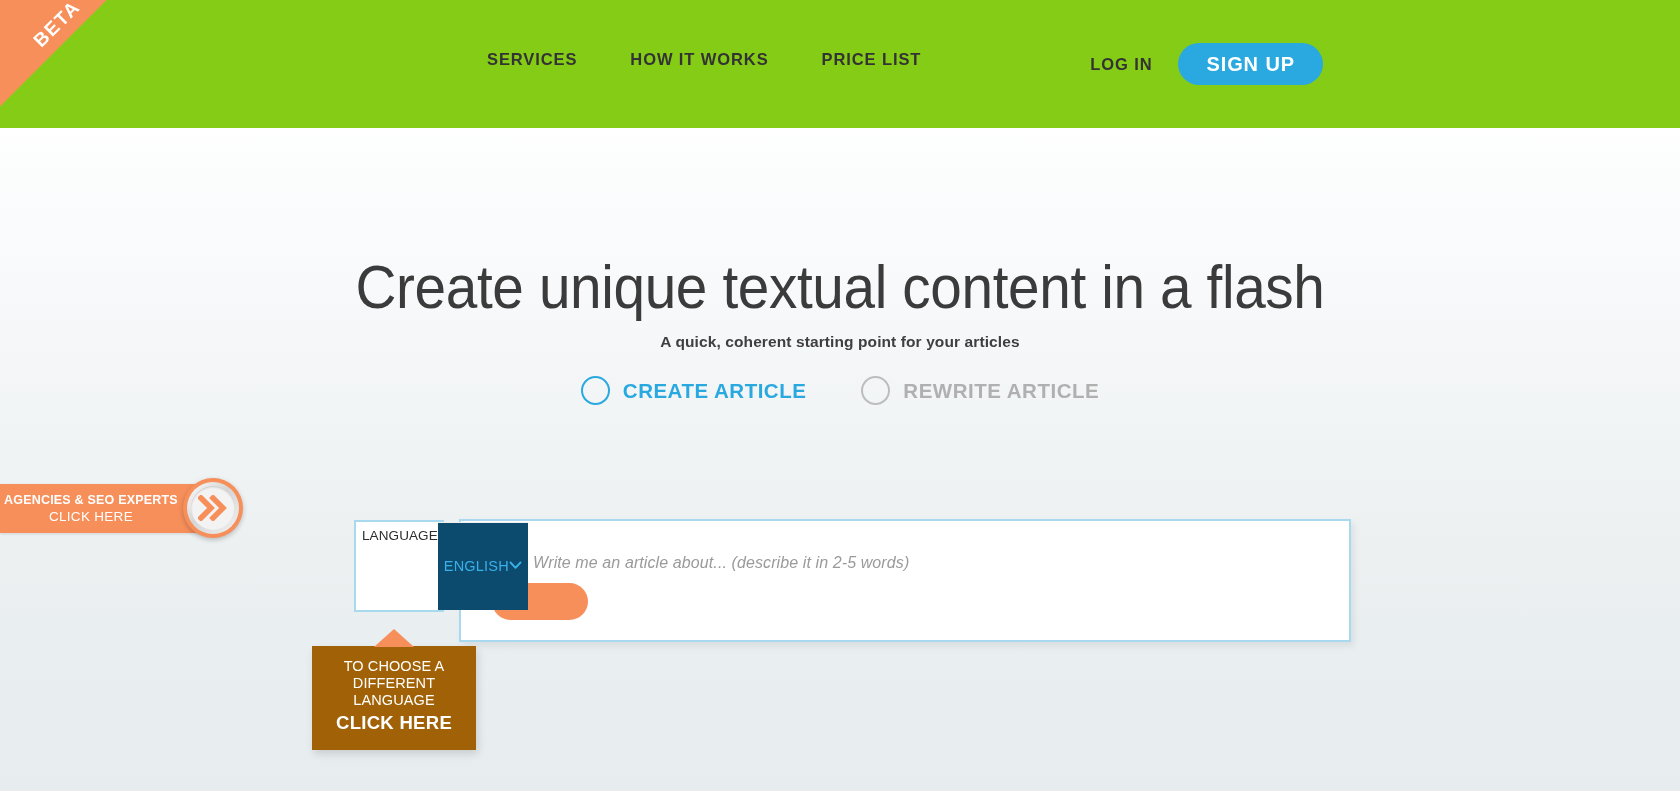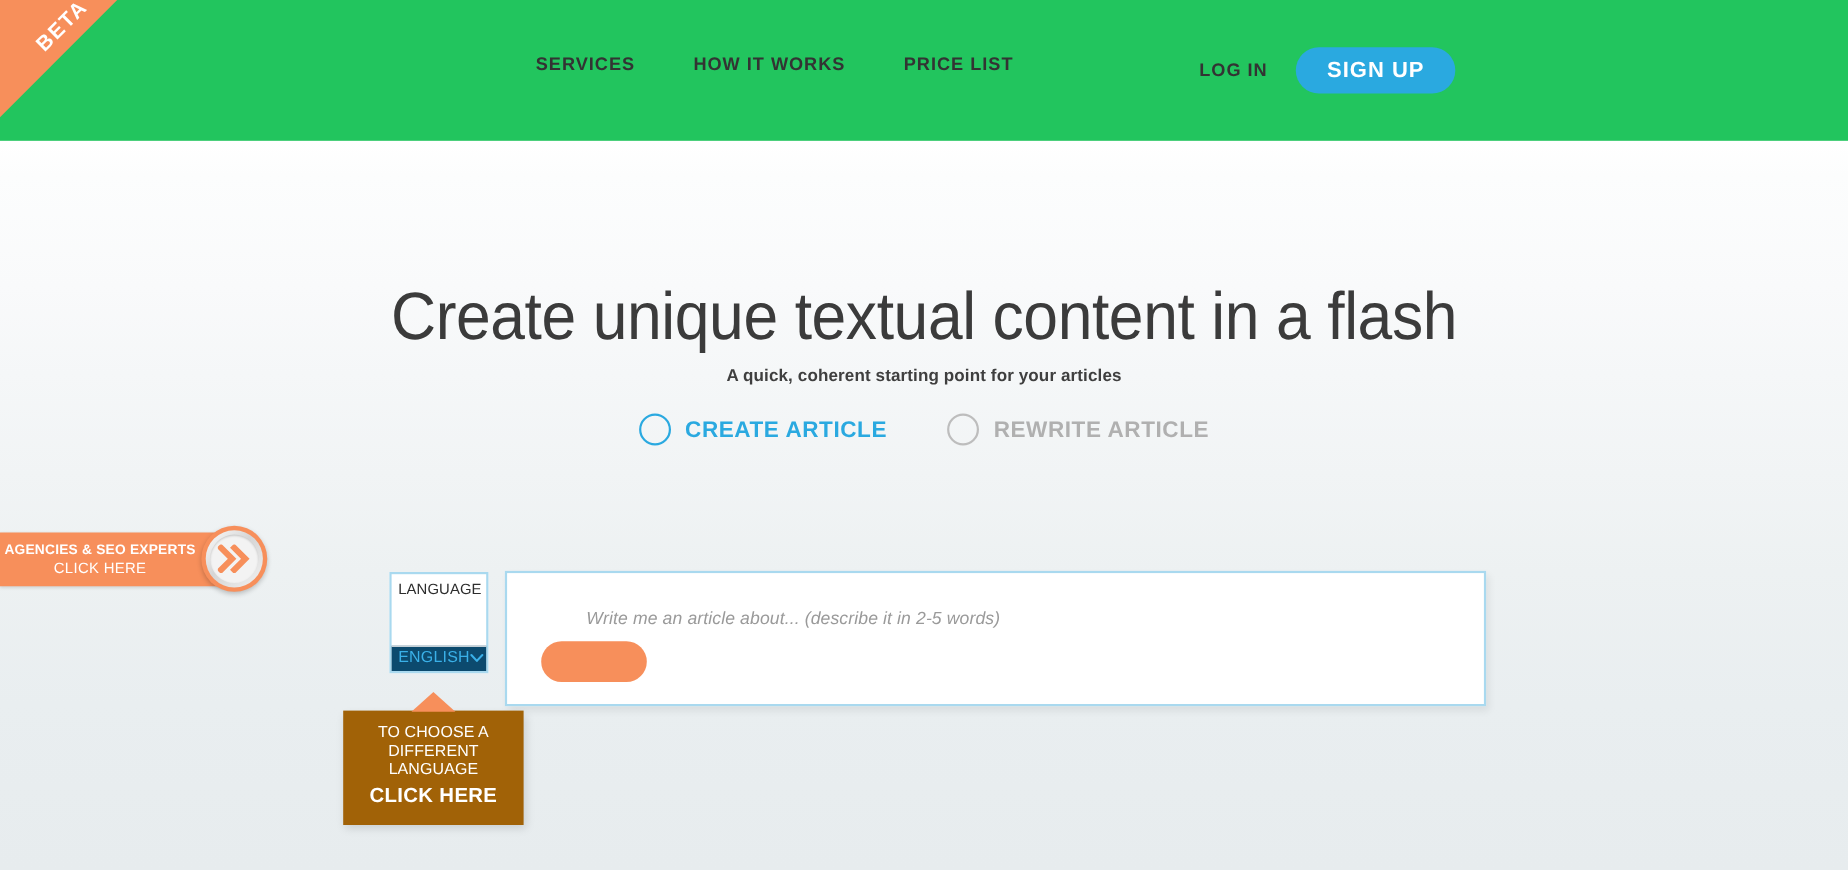--- a/index.html
+++ b/index.html
@@ -57,21 +57,21 @@
     letter-spacing: 1.6px;
     font-family: "Liberation Sans", sans-serif;
   }
 
   
   .header {
     position: absolute;
     top: 0; left: 0;
     width: 1680px;
     height: 128px;
-    background: #22c55e;
+    background: #84cc16;
     z-index: 20;
   }
 
   .nav-left {
     position: absolute;
     top: 50px;
     left: 487px;
     display: flex;
     align-items: center;
     gap: 53px;
@@ -261,21 +261,21 @@
   .lang-box {
     position: absolute;
     top: 0;
     left: 354px;
     width: 90px;
     height: 92px;
     background: #ffffff;
     border: 2px solid #a9d9ef;
     z-index: 12;
     display: flex;
-    flex-direction: column;
+    flex-direction: row;
     justify-content: space-between;
     cursor: pointer;
   }
   .lang-title {
     font-size: 13.5px;
     color: #2d2d2d;
     padding: 6px 0 0 6px;
     letter-spacing: 0.1px;
     white-space: nowrap;
   }

